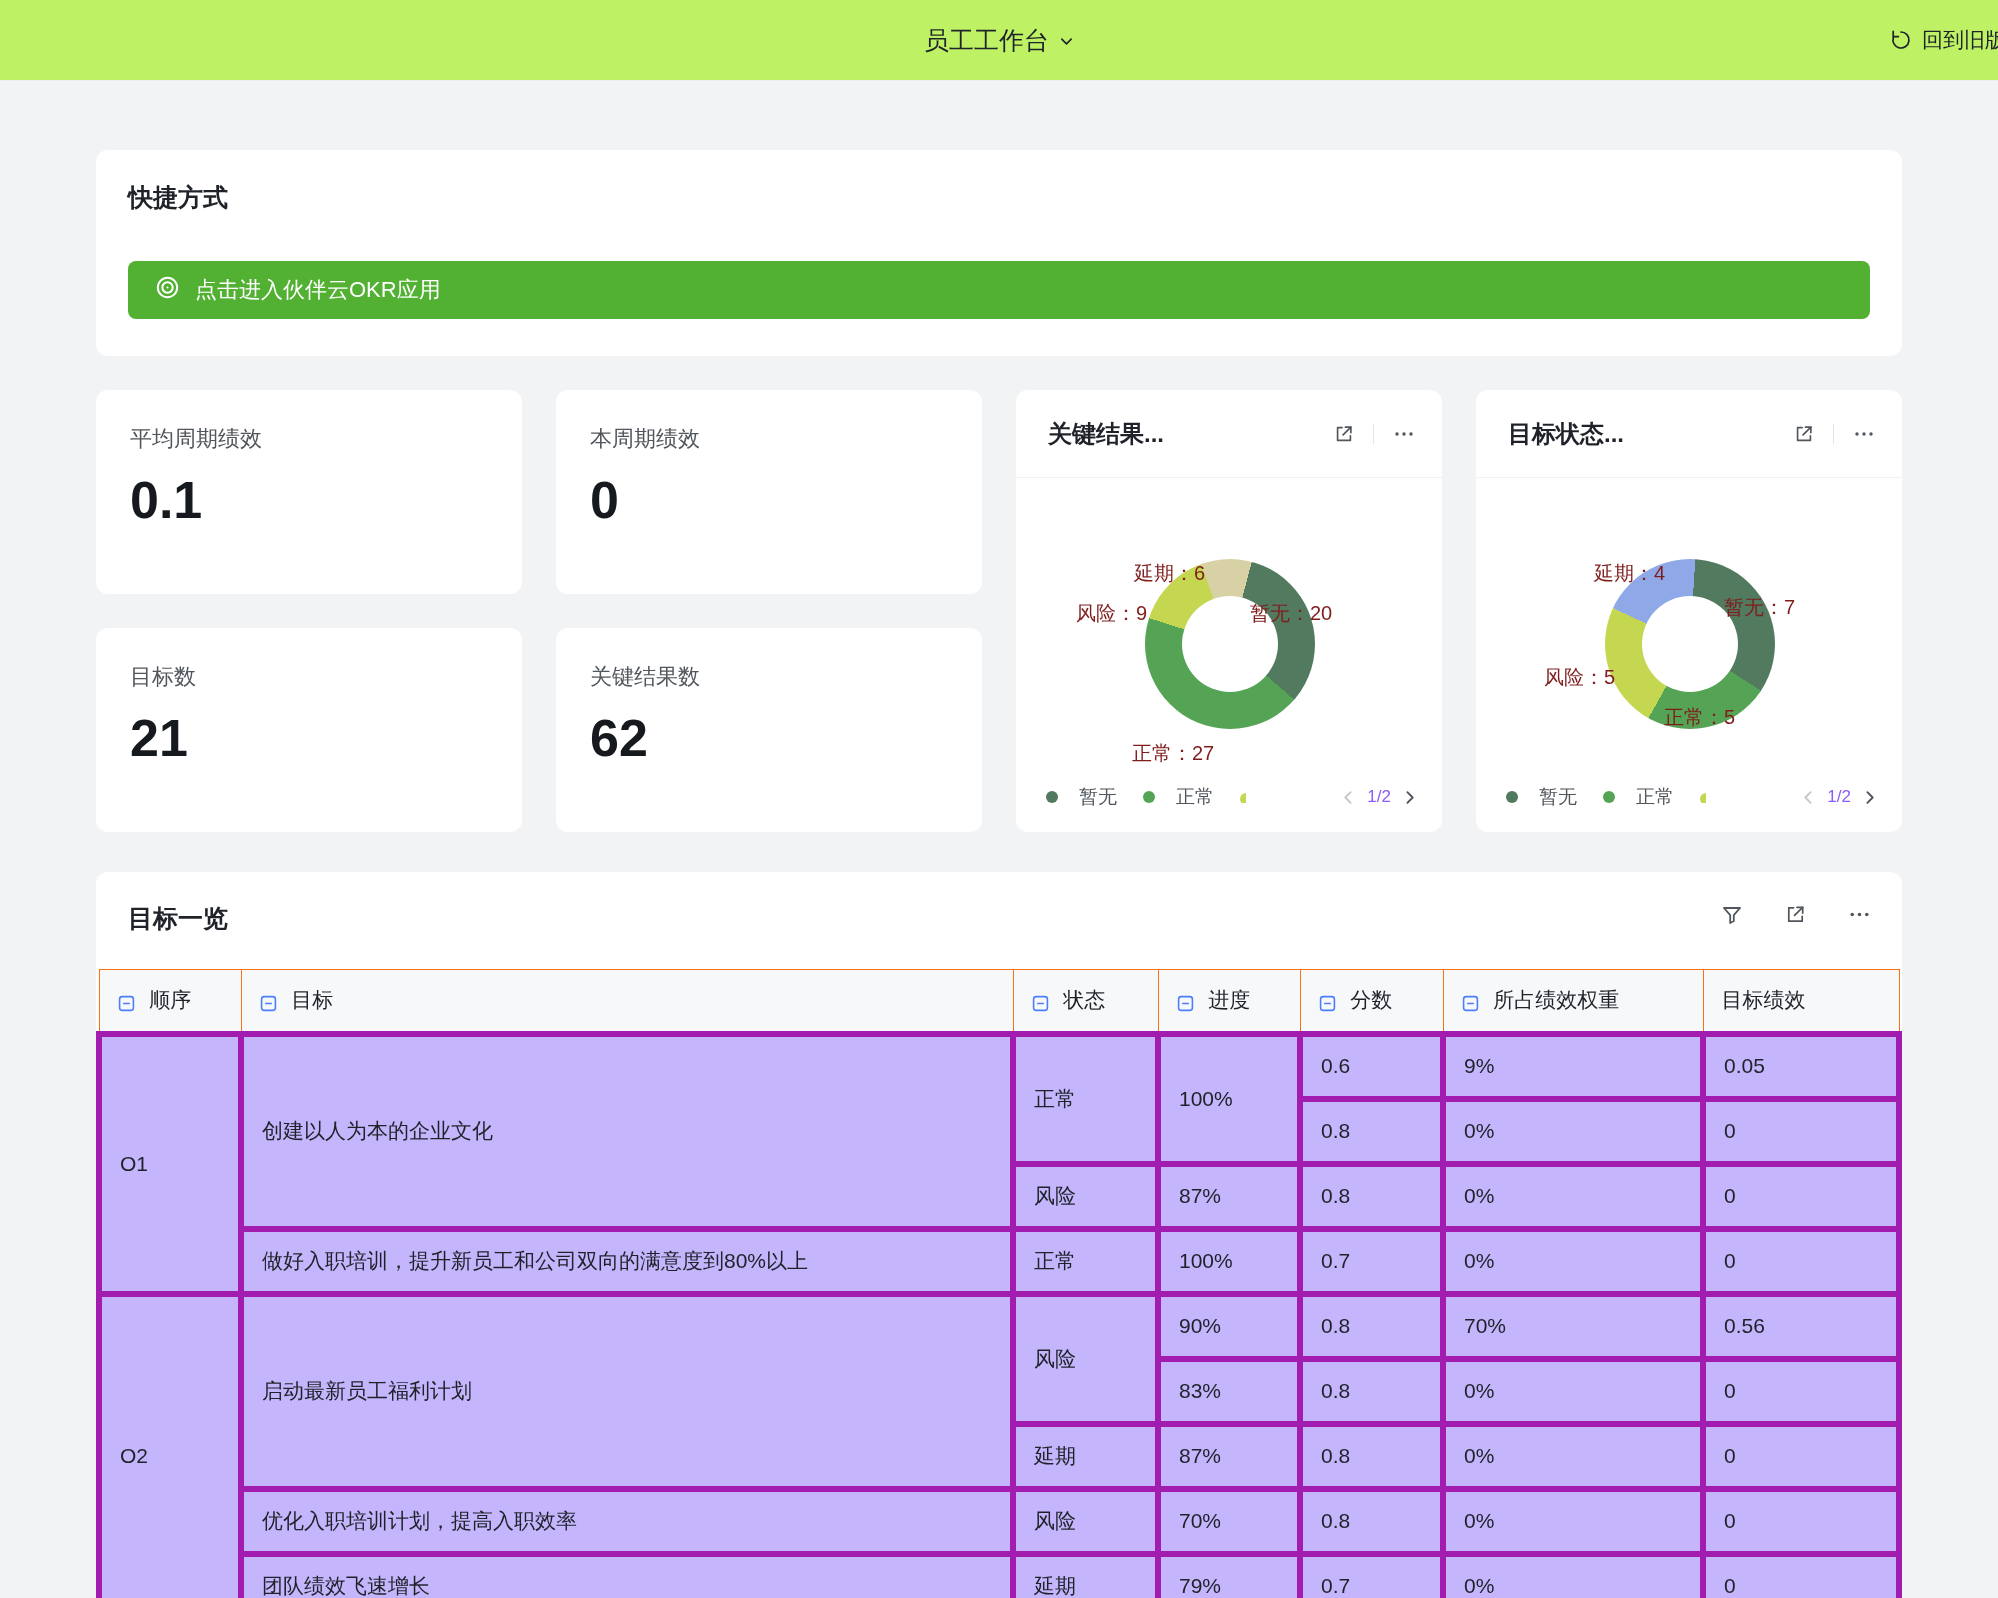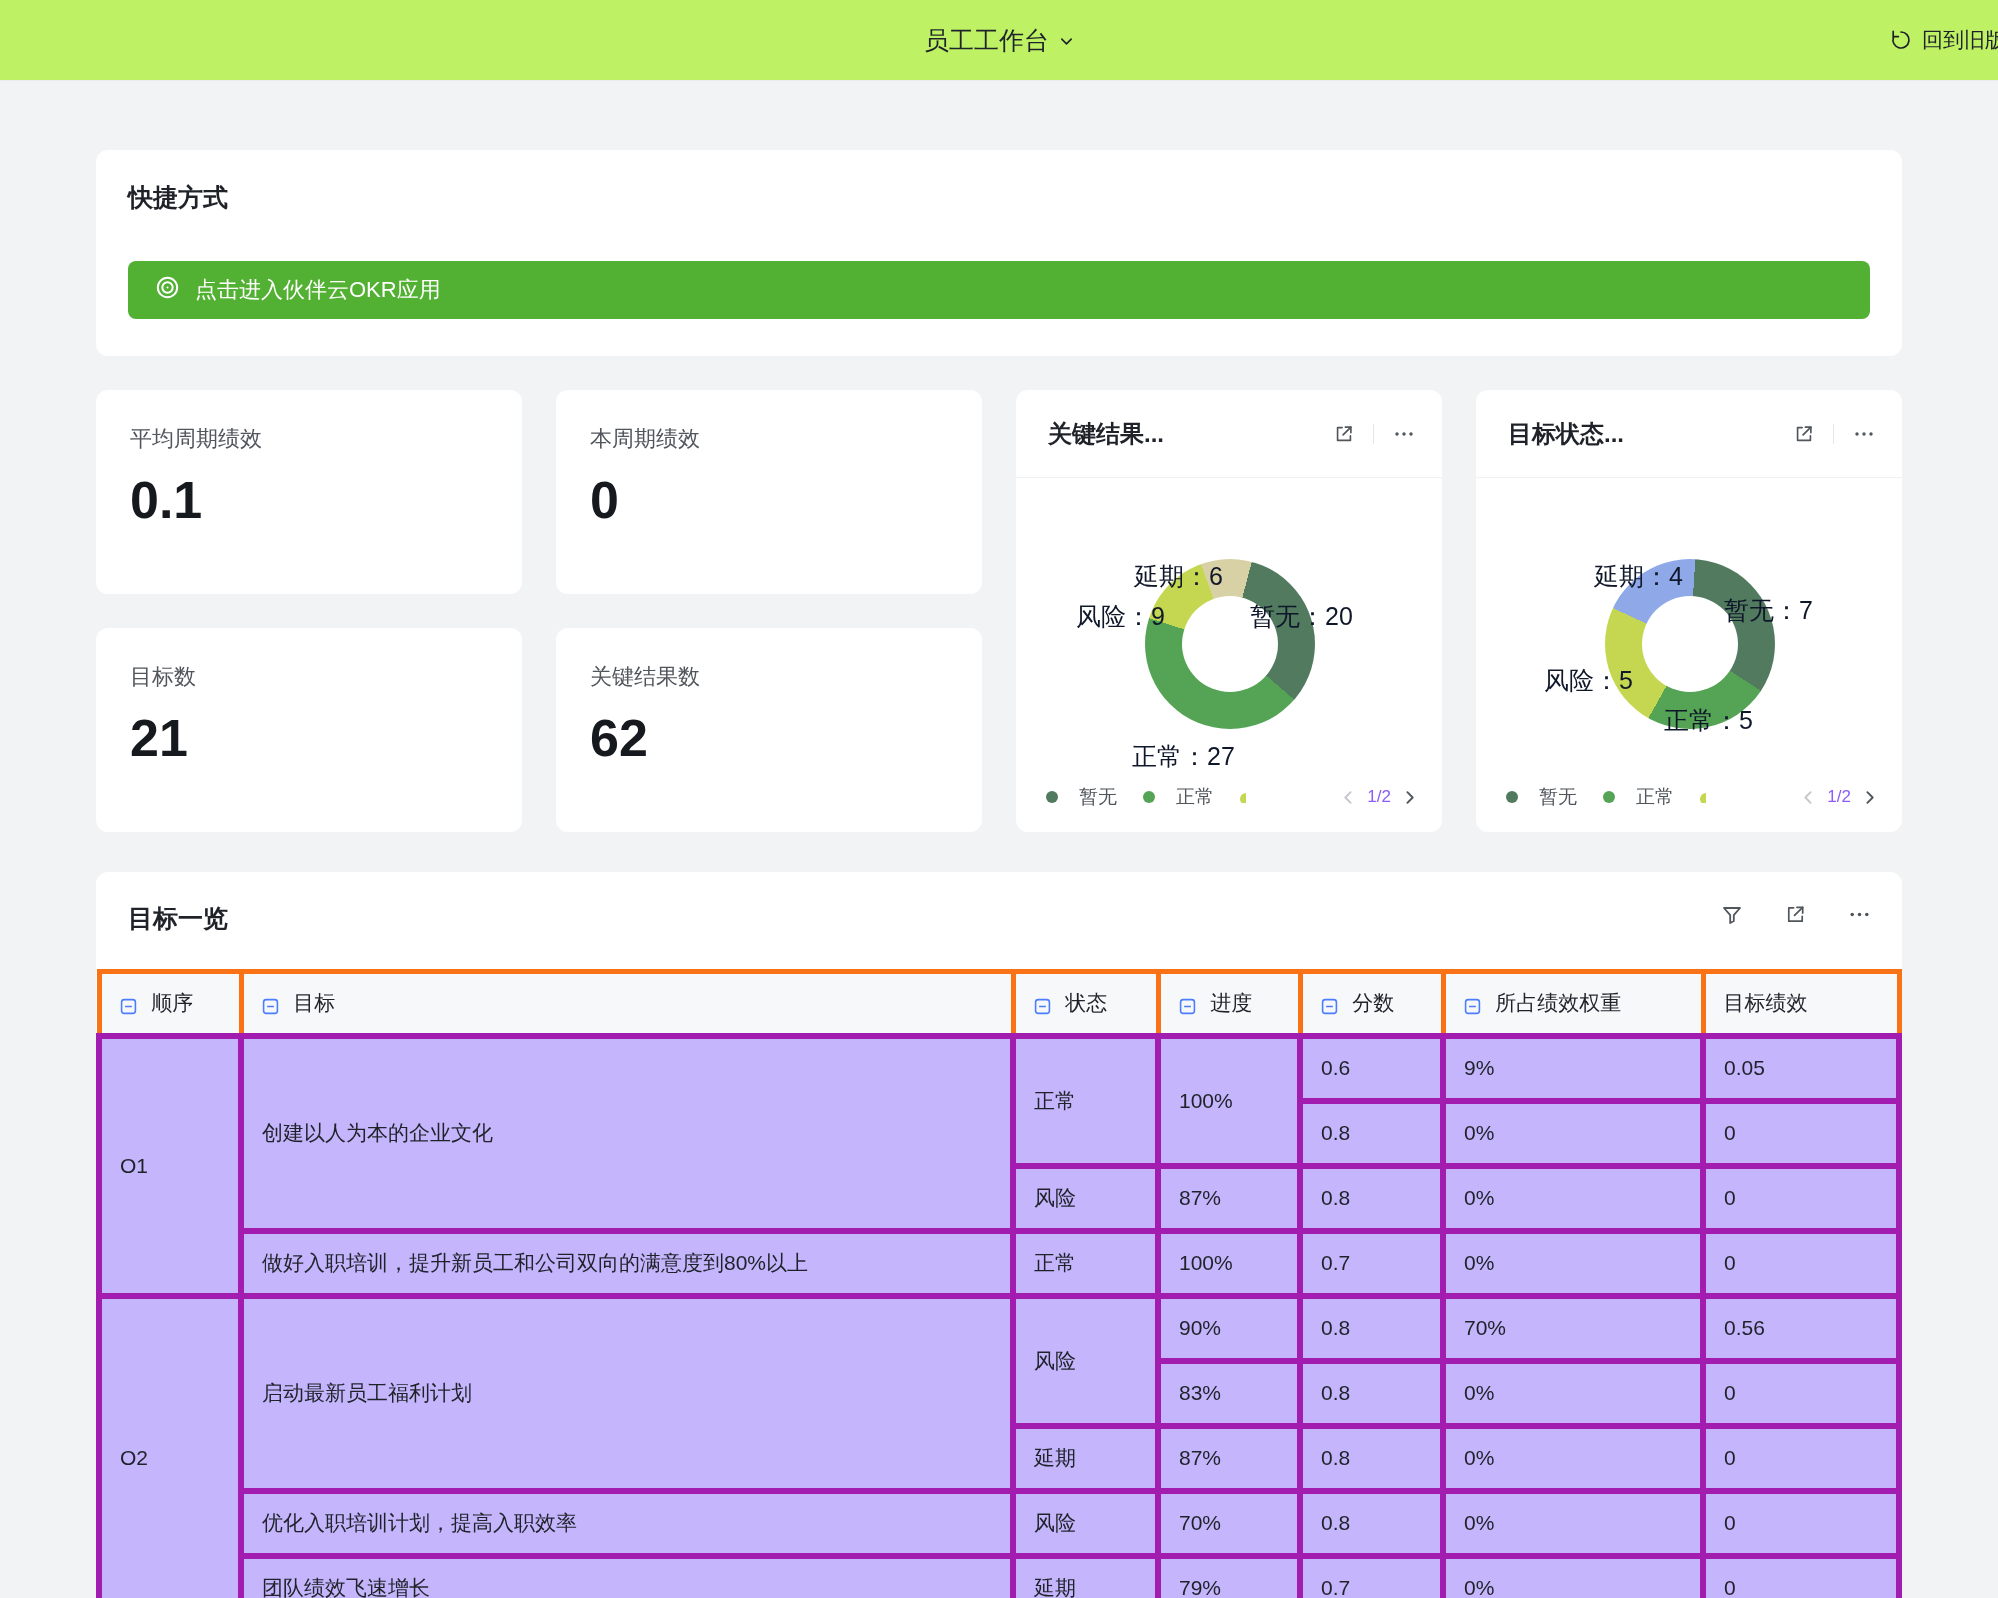--- a/index.html
+++ b/index.html
@@ -58,21 +58,21 @@
     white-space: nowrap; overflow: hidden;
   }
   .head-actions { display: flex; align-items: center; gap: 18px; color: #51565c; }
   .icon-btn { cursor: pointer; display: inline-flex; align-items: center; color: #51565c; }
   .vdiv { width: 1px; height: 20px; background: #e4e6e8; }
   .chart-body { position: relative; flex: 1; }
   .donut { position: absolute; left: 129px; top: 81px; width: 170px; height: 170px; border-radius: 50%; }
   .hole { position: absolute; inset: 37px; border-radius: 50%; background: #fff; }
   .dlabel {
     position: absolute; z-index: 3; white-space: nowrap;
-    font-size: 25px; font-weight: 500; color: #0f172a;
+    font-size: 20px; font-weight: 500; color: #7f1d1d;
   }
   .chart-0 .lbl-a { left: 118px; top: 82px; }
   .chart-0 .lbl-b { left: 234px; top: 122px; }
   .chart-0 .lbl-c { left: 60px;  top: 122px; }
   .chart-0 .lbl-d { left: 116px; top: 230px; margin-top: 32px; }
   .chart-1 .lbl-a { left: 118px; top: 82px; }
   .chart-1 .lbl-b { left: 248px; top: 116px; }
   .chart-1 .lbl-c { left: 68px;  top: 186px; }
   .chart-1 .lbl-d { left: 188px; top: 226px; }
   .chart-foot {
@@ -86,21 +86,21 @@
   .pg-num { font-size: 17px; color: #8b5cf6; }
   .pg-btn { cursor: pointer; display: inline-flex; }
   
   .objectives { margin-top: 40px; padding-bottom: 4px; overflow: hidden; }
   .obj-head { display: flex; align-items: flex-start; padding: 30px 30px 34px 32px; }
   .obj-head h2 { font-size: 25px; font-weight: 700; flex: 1; }
   .obj-actions { display: flex; align-items: center; gap: 40px; color: #51565c; }
   table { width: 100%; border-collapse: collapse; table-layout: fixed; font-size: 21px; }
   th {
     background: #f7f8fa; height: 64px; text-align: left; font-weight: 400;
-    padding: 0 18px; border: 5px solid #f97316; color: #1f2329; white-space: nowrap;
+    padding: 0 18px; border: 1px solid #f97316; color: #1f2329; white-space: nowrap;
   }
   td {
     height: 65px; padding: 0 18px; border: 6px solid #a21caf;
     vertical-align: middle; background: #c4b5fd; white-space: nowrap;
   }
   td.obj-cell { white-space: normal; }
   .colicon { color: var(--icon-blue, #4c7dff); margin-right: 9px; vertical-align: -2px; cursor: pointer; display: inline-block; }
   .colicon svg { display: inline-block; vertical-align: middle; }
 </style>
 </head>

